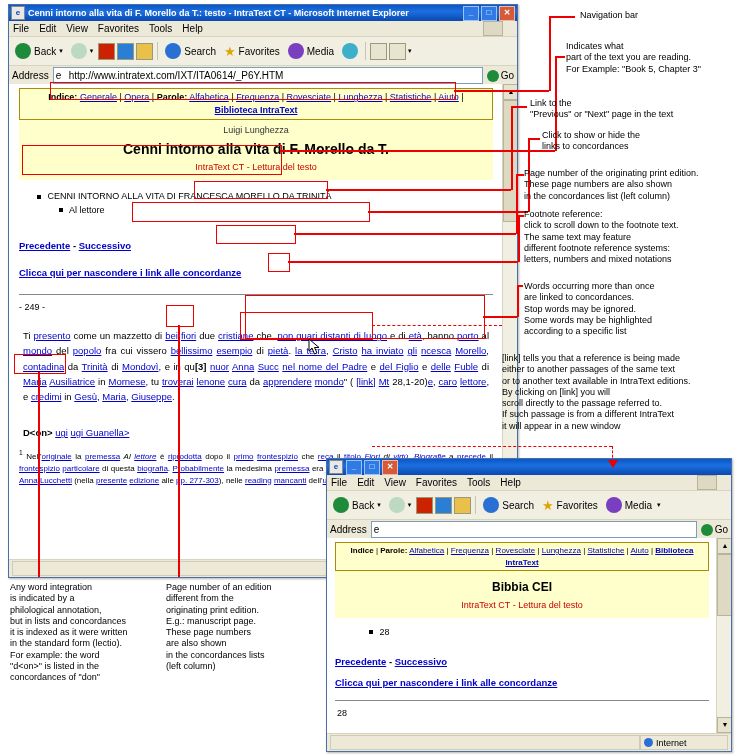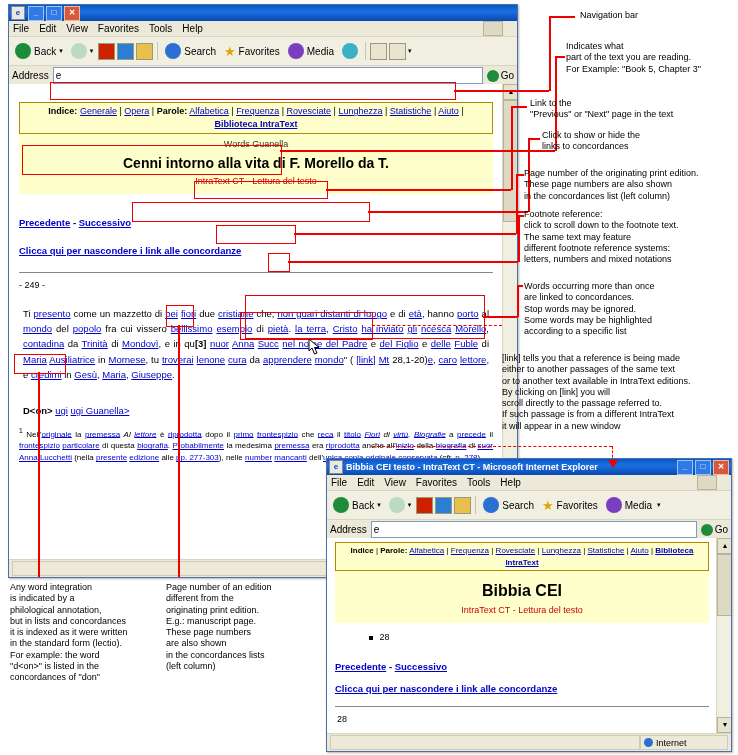--- a/index.html
+++ b/index.html
@@ -27,21 +27,21 @@
   .circ{width:16px;height:16px;border-radius:50%;display:inline-block;}
   .sq{width:15px;height:15px;display:inline-block;border:1px solid #9a9a7a;background:#e6e3cf;}
   .sep{width:1px;height:18px;background:#c9c5ae;margin:0 2px;}
   .addrbar{height:19px;background:#ece9d8;display:flex;align-items:center;padding:0 3px;gap:4px;
            border-bottom:1px solid #d8d4c0;font-size:10px;}
   .addrbox{flex:1;height:15px;background:#fff;border:1px solid #7f9db9;display:flex;align-items:center;
            padding:0 2px;gap:3px;overflow:hidden;white-space:nowrap;}
   .go{display:flex;align-items:center;gap:2px;}
   .page{position:absolute;left:0;right:0;background:#fff;overflow:hidden;}
   
-  .doc{padding:18px 10px;font-size:9.5px;line-height:1.45;color:#000;}
+  .doc{padding:4px 10px;font-size:9.5px;line-height:1.45;color:#000;}
   .navtable{border:1px solid #b08a00;background:#ffffcc;padding:2px 6px;text-align:center;font-size:9px;}
   .lk{color:#0000cc;text-decoration:underline;cursor:pointer;}
   .hdbox{background:#ffffcc;text-align:center;padding:4px 0 6px;}
   .author{font-size:9px;color:#333;}
   .title1{font-size:14px;font-weight:bold;margin:2px 0;}
   .subtitle{font-size:9px;color:#cc0000;}
   .toc{margin:10px 0 4px 18px;font-size:9px;}
   .centerline{margin:8px 0;}
   .hr{border:0;border-top:1px solid #888;margin:6px 0;}
   .body-text{text-align:justify;margin:6px 4px;font-size:9.5px;line-height:1.6;}
@@ -63,20 +63,21 @@
   .tinysq{display:inline-block;width:4px;height:4px;background:#000;vertical-align:middle;margin-right:4px;}
   .cursor{position:absolute;width:10px;height:14px;}
 </style>
 </head>
 <body>
 
 <div class="win" id="mainWin">
 
   <div class="titlebar">
     <div class="tb-icon">e</div>
+    <div class="tb-title">Cenni intorno alla vita di F. Morello da T.: testo - IntraText CT - Microsoft Internet Explorer</div>
     <div class="tb-btns">
       <div class="tb-btn">_</div>
       <div class="tb-btn">□</div>
       <div class="tb-btn close">✕</div>
     </div>
   </div>
 
   <div class="menubar">
     <span>File</span>
     <span>Edit</span>
@@ -119,20 +120,21 @@
     <span class="sep"></span>
     <span class="sq" style="background:#e7e4d0"></span>
     <span class="sq" style="background:#e7e4d0"></span>
     <span style="font-size:7px">▾</span>
   </div>
 
   <div class="addrbar">
     <span>Address</span>
     <div class="addrbox">
       <span class="tb-icon" style="width:10px;height:10px;line-height:9px;margin:0">e</span>
+      <span>http://www.intratext.com/IXT/ITA0614/_P6Y.HTM</span>
     </div>
     <div class="go">
       <span class="circ" style="width:12px;height:12px;background:#1e8b3a"></span>
       <span>Go</span>
     </div>
   </div>
 
   <div class="page" style="top:79px;bottom:18px;">
     <div class="doc" style="margin-right:14px;">
 
@@ -152,25 +154,35 @@
         <span class="lk">Lunghezza</span>
         <span>|</span>
         <span class="lk">Statistiche</span>
         <span>|</span>
         <span class="lk">Aiuto</span>
         <span>|</span>
         <span class="lk" style="font-weight:bold">Biblioteca IntraText</span>
       </div>
 
       <div class="hdbox">
-        <div class="author">Words Guanella</div>
+        <div class="author">Luigi Lunghezza</div>
         <div class="title1">Cenni intorno alla vita di F. Morello da T.</div>
         <div class="subtitle">IntraText CT - Lettura del testo</div>
       </div>
 
+      <div class="toc">
+        <div>
+          <span class="tinysq"></span>
+          <span>CENNI INTORNO ALLA VITA DI FRANCESCA MORELLO DA TRINITÀ</span>
+        </div>
+        <div style="margin-left:22px">
+          <span class="tinysq"></span>
+          <span>Al lettore</span>
+        </div>
+      </div>
 
       <div class="centerline" style="margin-top:22px;">
         <b><span class="lk">Precedente</span>
         <span>-</span>
         <span class="lk">Successivo</span></b>
       </div>
 
       <div class="centerline" style="margin-top:14px;">
         <b><span class="lk">Clicca qui per nascondere i link alle concordanze</span></b>
       </div>
@@ -256,21 +268,21 @@
         <span class="lk">premessa</span> era
         <span class="lk">riprodotta</span> anche
         all'<span class="lk">inizio</span> della
         <span class="lk">biografia</span> di
         <span class="lk">suor</span>
         <span class="lk">Anna</span>
         <span class="lk">Lucchetti</span> (nella
         <span class="lk">presente</span>
         <span class="lk">edizione</span> alle
         <span class="lk">pp. 277-303</span>), nelle
-        <span class="lk">number</span>
+        <span class="lk">reading</span>
         <span class="lk">mancanti</span>
         dell'<span class="lk">unica</span>
         <span class="lk">copia</span>
         <span class="lk">originale</span>
         <span class="lk">conservata</span> (<i>cfr.</i>
         <span class="lk">p. 278</span>).
       </div>
 
     </div>
 
@@ -286,21 +298,20 @@
     <div class="sb-cell" style="width:90px;gap:3px">
       <span class="circ" style="width:9px;height:9px;background:#2a6fd4"></span>
       <span>Internet</span>
     </div>
   </div>
 </div>
 
 <div class="win" id="bibWin">
   <div class="titlebar">
     <div class="tb-icon">e</div>
-    <div class="tb-title">Bibbia CEI testo - IntraText CT - Microsoft Internet Explorer</div>
     <div class="tb-btns">
       <div class="tb-btn">_</div>
       <div class="tb-btn">□</div>
       <div class="tb-btn close">✕</div>
     </div>
   </div>
 
   <div class="menubar">
     <span>File</span>
     <span>Edit</span>
@@ -366,21 +377,21 @@
         <span class="lk">Lunghezza</span>
         <span>|</span>
         <span class="lk">Statistiche</span>
         <span>|</span>
         <span class="lk">Aiuto</span>
         <span>|</span>
         <span class="lk" style="font-weight:bold">Biblioteca IntraText</span>
       </div>
 
       <div class="hdbox" style="padding:6px 0">
-        <div class="title1" style="font-size:16px">Bibbia CEI</div>
+        <div class="title1" style="font-size:12px">Bibbia CEI</div>
         <div class="subtitle">IntraText CT - Lettura del testo</div>
       </div>
 
       <div class="toc" style="margin:8px 0 4px 14px">
         <div style="margin-left:20px">
           <span class="tinysq"></span>
           <span>28</span>
         </div>
       </div>
 

